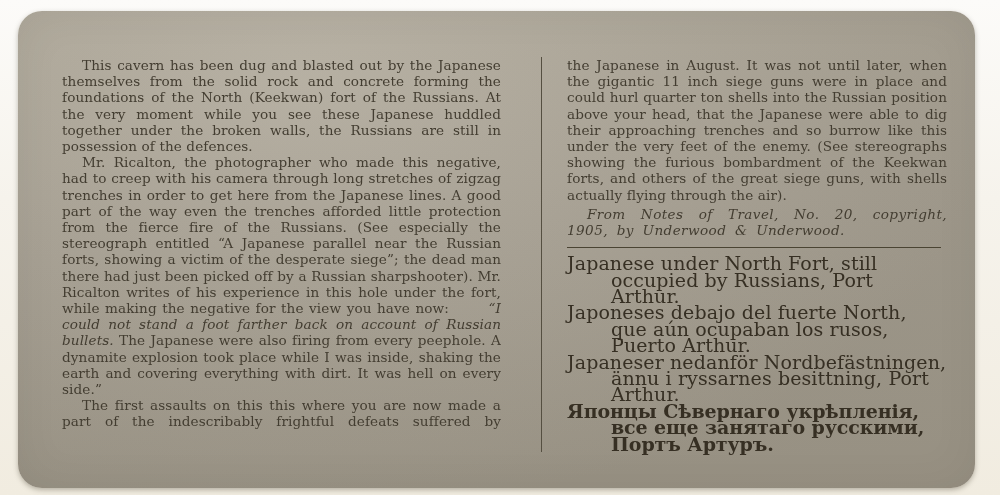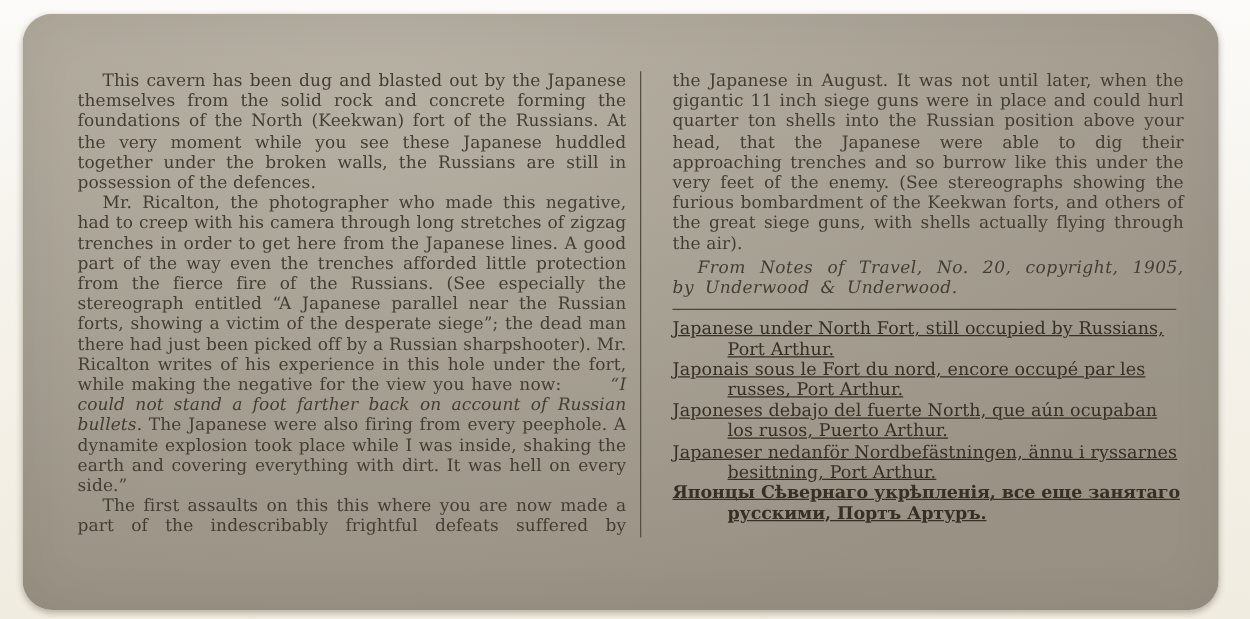--- a/index.html
+++ b/index.html
@@ -28,20 +28,21 @@
       radial-gradient(ellipse at 30% 15%, rgba(255,255,255,0.10), rgba(0,0,0,0.07) 75%),
       linear-gradient(175deg, #b1aa9b 0%, #a9a294 45%, #a29b8c 100%);
     box-shadow:
       0 2px 5px rgba(70, 62, 45, 0.35),
       inset 0 0 45px rgba(0, 0, 0, 0.06);
     padding: 46px 28px 24px 44px;
   }
   .columns {
     display: flex;
     align-items: stretch;
+    gap: 29px;
   }
   .col {
     box-sizing: border-box;
   }
   .col-left {
     width: 450px;
     padding-right: 11px;
   }
   .col-right {
     flex: 1;
@@ -69,24 +70,23 @@
   .section-rule {
     border: none;
     border-top: 1.5px solid #4a4433;
     margin: 9px 6px 7px 0;
   }
   .caption {
     text-align: left;
     text-align-last: auto;
     padding-left: 44px;
     text-indent: -44px;
-    font-size: 14px;
+    font-size: 19px;
     line-height: 16.4px;
     color: #362f23;
-    text-decoration: underline;
   }
   .caption.fraktur {
     font-weight: bold;
     letter-spacing: -0.2px;
   }
   .caption.cyrillic {
     font-weight: bold;
     letter-spacing: -0.1px;
   }
 </style>
@@ -103,21 +103,20 @@
         <p class="first-indent stretch-last">The first assaults on this this where you are now made a part of the indescribably frightful defeats suffered by</p>
       </div>
 
       <div class="col col-right">
         <p>the Japanese in August. It was not until later, when the gigantic 11 inch siege guns were in place and could hurl quarter ton shells into the Russian position above your head, that the Japanese were able to dig their approaching trenches and so burrow like this under the very feet of the enemy. (See stereographs showing the furious bombardment of the Keekwan forts, and others of the great siege guns, with shells actually flying through the air).</p>
         <p class="credit">From Notes of Travel, No. 20, copyright, 1905, by Underwood &amp; Underwood.</p>
 
         <hr class="section-rule">
 
         <p class="caption">Japanese under North Fort, still occupied by Russians, Port Arthur.</p>
-        <p class="caption">Japonais sous le Fort du nord, encore occupé par les russes, Port Arthur.</p>
         <p class="caption">Japoneses debajo del fuerte North, que aún ocupaban los rusos, Puerto Arthur.</p>
         <p class="caption">Japaneser nedanför Nordbefästningen, ännu i ryssarnes besittning, Port Arthur.</p>
         <p class="caption cyrillic">Японцы Сѣвернаго укрѣпленія, все еще занятаго русскими, Портъ Артуръ.</p>
       </div>
 
     </div>
   </div>
 </div>
 
 </body></html>

